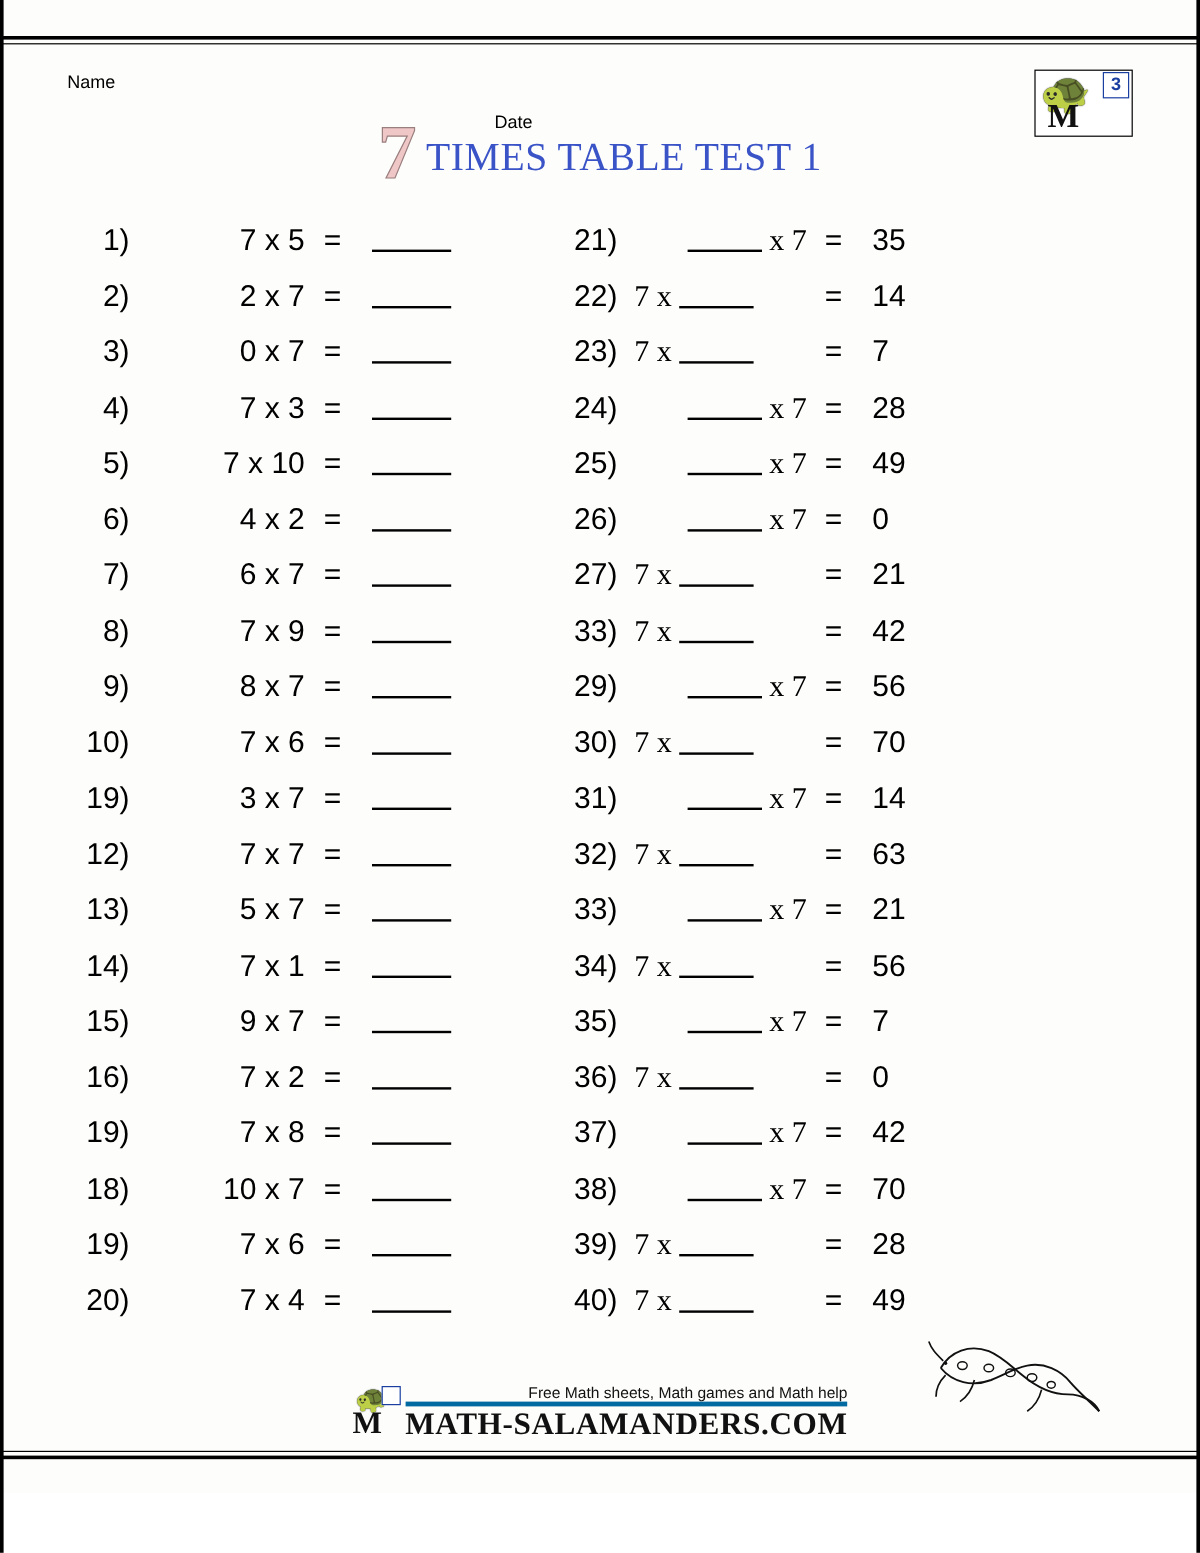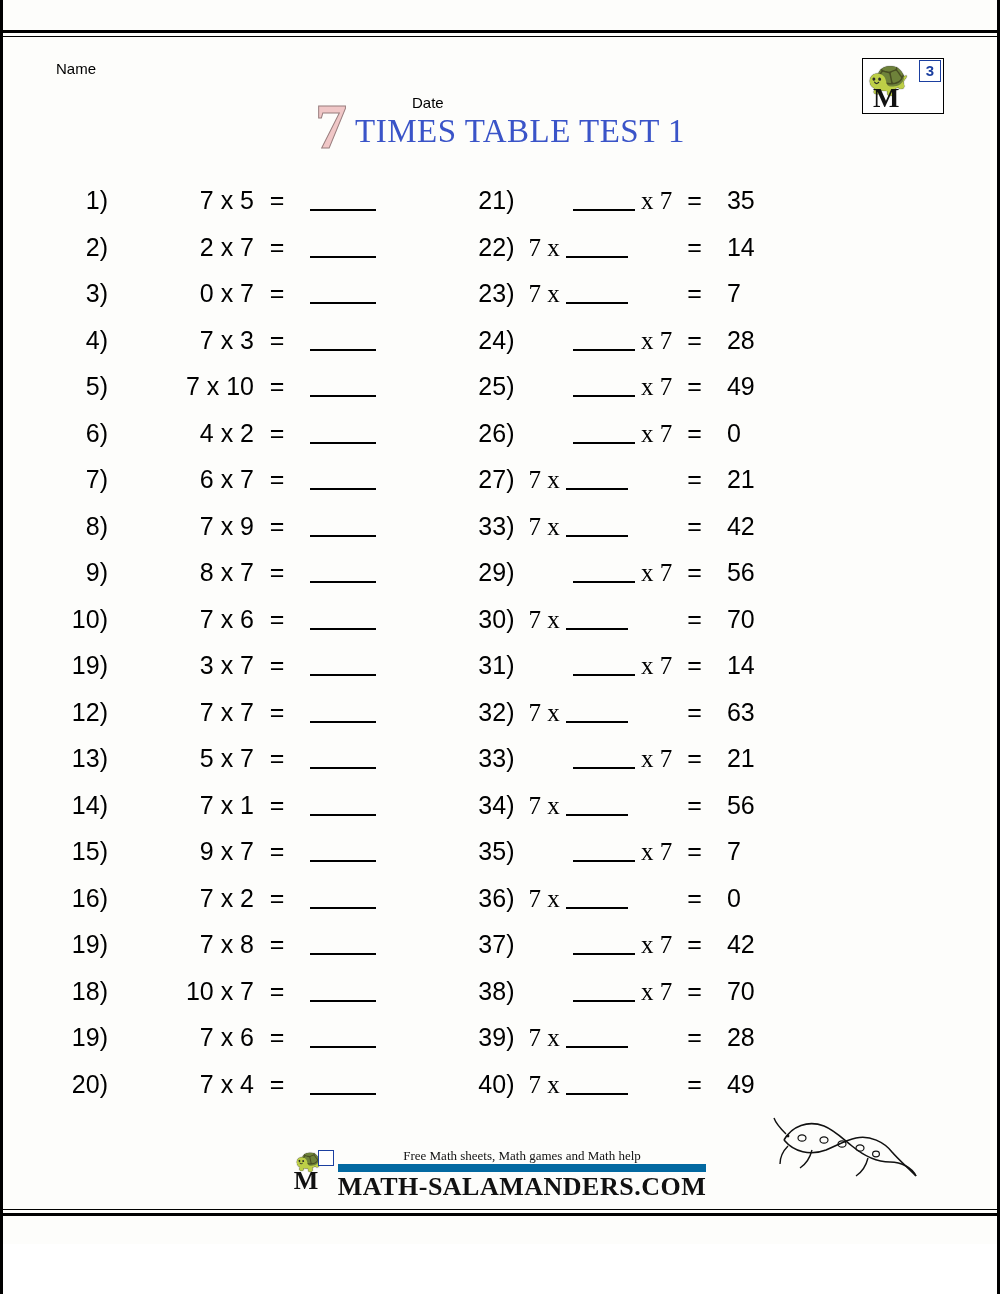--- a/index.html
+++ b/index.html
@@ -264,32 +264,31 @@
     position: absolute;
     right: 0;
     top: 0;
     width: 14px;
     height: 14px;
     border: 1px solid #1b3fa0;
     background: #fff;
   }
   .footer-tag {
     font-size: 13px;
-    text-align: center;
+    text-align: right;
     color: #111;
-    font-family: Liberation Serif, serif;
   }
   .footer-url {
     font-family: "Liberation Serif", serif;
     font-size: 26px;
     font-weight: bold;
     color: #111;
     letter-spacing: 0.5px;
     line-height: 26px;
-    border-top: 8px solid #0369a1;
+    border-top: 4px solid #0369a1;
     padding-top: 2px;
     text-align: left;
   }
 
   .lizard {
     position: absolute;
     right: 78px;
     bottom: 48px;
     width: 150px;
     height: 90px;

